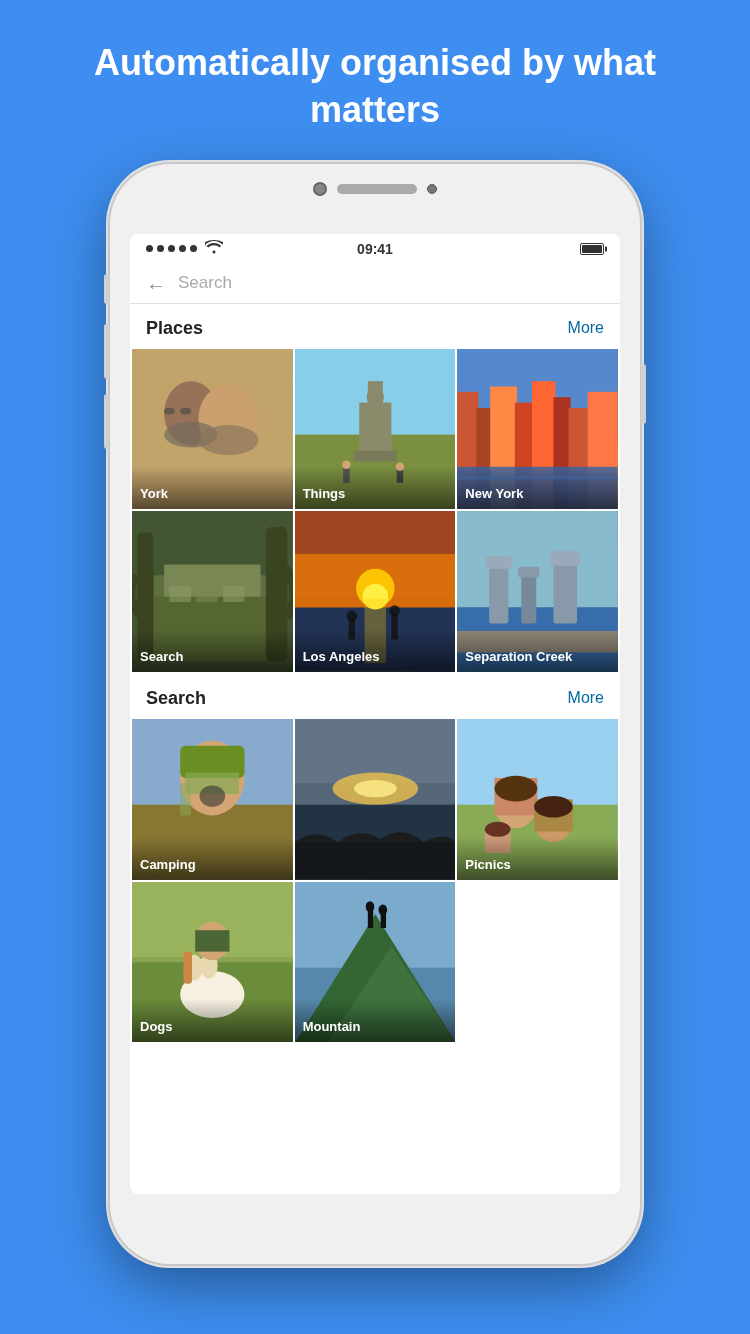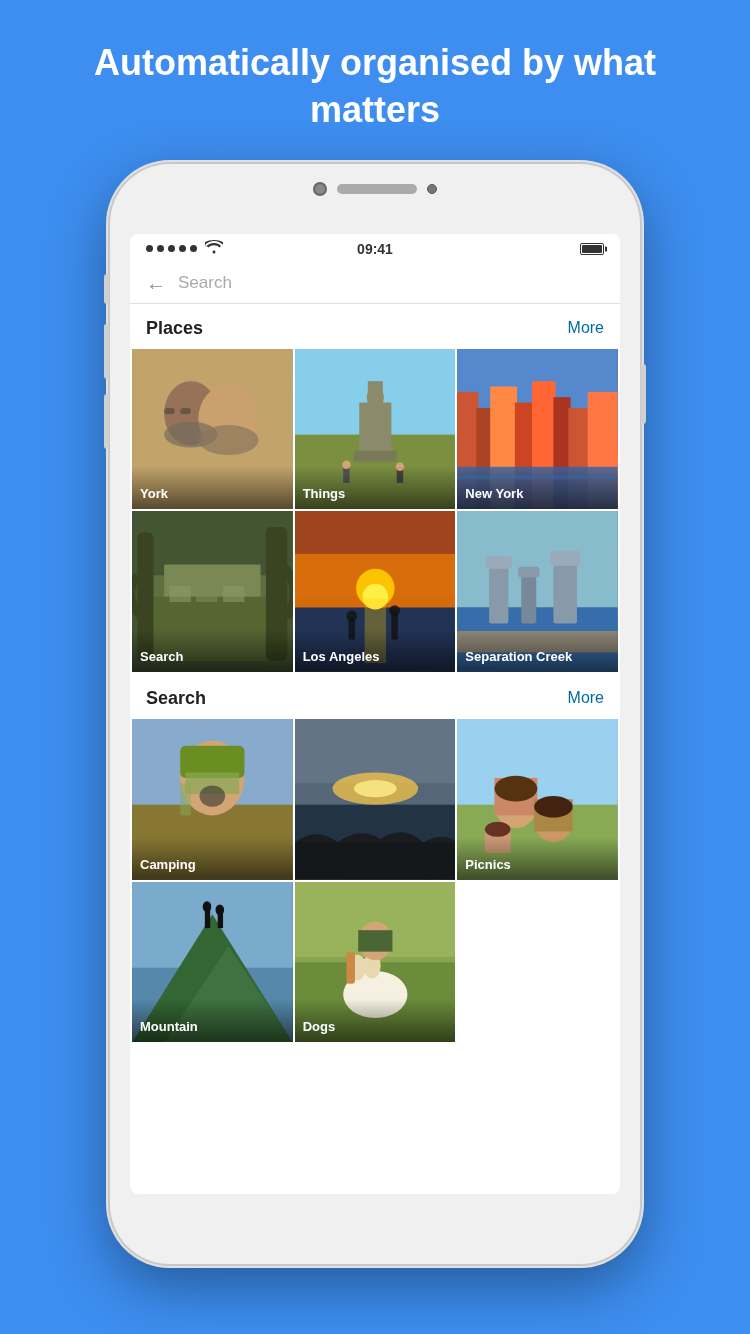--- a/index.html
+++ b/index.html
@@ -566,57 +566,57 @@
 
               <ellipse cx="38" cy="110" rx="12" ry="14" fill="#eebb99"></ellipse>
               <rect x="26" y="100" width="24" height="25" fill="#cc9977"></rect>
               <ellipse cx="38" cy="103" rx="12" ry="7" fill="#663322"></ellipse>
             </svg>
           </div>
           <span class="photo-label">Picnics</span>
         </div>
 
         <div class="photo-cell">
+          <div class="photo-bg bg-dogs">
+            <svg width="100%" height="100%" viewBox="0 0 150 150" preserveAspectRatio="xMidYMid slice">
+              <rect width="150" height="150" fill="#88aa55"></rect>
+              <rect x="0" y="70" width="150" height="80" fill="#6b8c3a"></rect>
+
+              <rect x="0" y="0" width="150" height="75" fill="#aabb66" opacity="0.5"></rect>
+
+              <ellipse cx="75" cy="105" rx="30" ry="22" fill="#f5f0e0"></ellipse>
+              <ellipse cx="65" cy="88" rx="14" ry="16" fill="#f5f0e0"></ellipse>
+
+              <ellipse cx="58" cy="80" rx="8" ry="12" fill="#e8d8b0"></ellipse>
+              <ellipse cx="72" cy="78" rx="8" ry="12" fill="#e8d8b0"></ellipse>
+
+              <ellipse cx="75" cy="55" rx="16" ry="18" fill="#d4a574"></ellipse>
+              <rect x="59" y="45" width="32" height="20" fill="#4a6634"></rect>
+
+              <rect x="48" y="65" width="8" height="30" fill="#cc8844" rx="3"></rect>
+            </svg>
+          </div>
+          <span class="photo-label">Dogs</span>
+        </div>
+
+        <div class="photo-cell">
           <div class="photo-bg bg-mountain">
             <svg width="100%" height="100%" viewBox="0 0 150 150" preserveAspectRatio="xMidYMid slice">
               <rect width="150" height="150" fill="#5588aa"></rect>
 
               <rect x="0" y="0" width="150" height="80" fill="#7aabcc"></rect>
 
               <polygon points="0,150 75,30 150,150" fill="#336633"></polygon>
               <polygon points="30,150 90,60 150,150" fill="#447744" opacity="0.7"></polygon>
 
               <rect x="68" y="25" width="5" height="18" fill="#111"></rect>
               <ellipse cx="70" cy="23" rx="4" ry="5" fill="#111"></ellipse>
               <rect x="80" y="28" width="5" height="15" fill="#111"></rect>
               <ellipse cx="82" cy="26" rx="4" ry="5" fill="#111"></ellipse>
             </svg>
           </div>
           <span class="photo-label">Mountain</span>
         </div>
-
-        <div class="photo-cell">
-          <div class="photo-bg bg-dogs">
-            <svg width="100%" height="100%" viewBox="0 0 150 150" preserveAspectRatio="xMidYMid slice">
-              <rect width="150" height="150" fill="#88aa55"></rect>
-              <rect x="0" y="70" width="150" height="80" fill="#6b8c3a"></rect>
-
-              <rect x="0" y="0" width="150" height="75" fill="#aabb66" opacity="0.5"></rect>
-
-              <ellipse cx="75" cy="105" rx="30" ry="22" fill="#f5f0e0"></ellipse>
-              <ellipse cx="65" cy="88" rx="14" ry="16" fill="#f5f0e0"></ellipse>
-
-              <ellipse cx="58" cy="80" rx="8" ry="12" fill="#e8d8b0"></ellipse>
-              <ellipse cx="72" cy="78" rx="8" ry="12" fill="#e8d8b0"></ellipse>
-
-              <ellipse cx="75" cy="55" rx="16" ry="18" fill="#d4a574"></ellipse>
-              <rect x="59" y="45" width="32" height="20" fill="#4a6634"></rect>
-
-              <rect x="48" y="65" width="8" height="30" fill="#cc8844" rx="3"></rect>
-            </svg>
-          </div>
-          <span class="photo-label">Dogs</span>
-        </div>
       </div>
 
     </div>
   </div>
 </div>
 
 </body></html>

